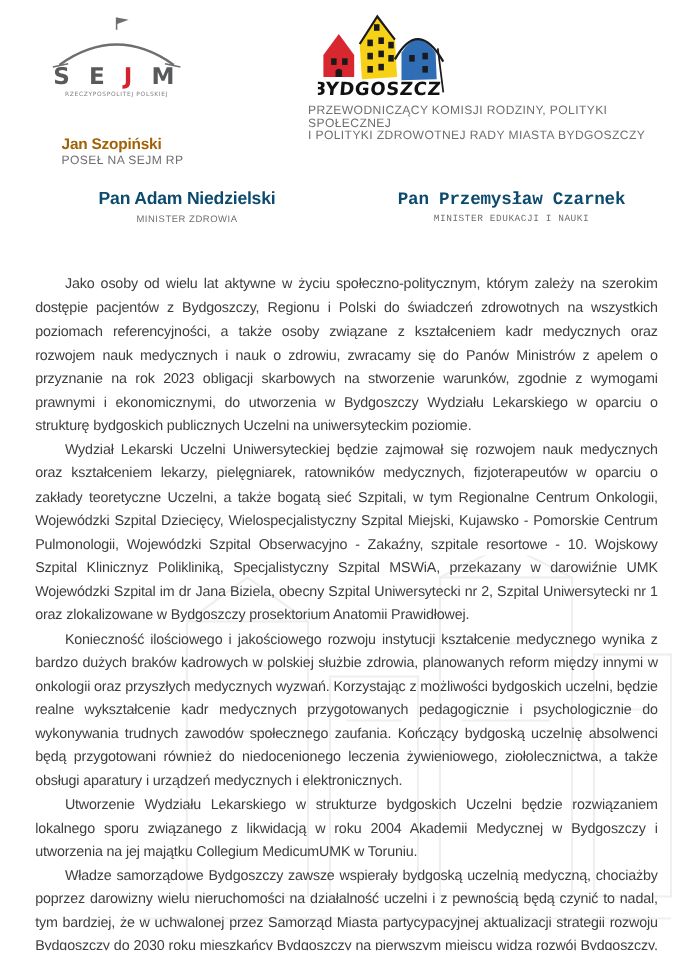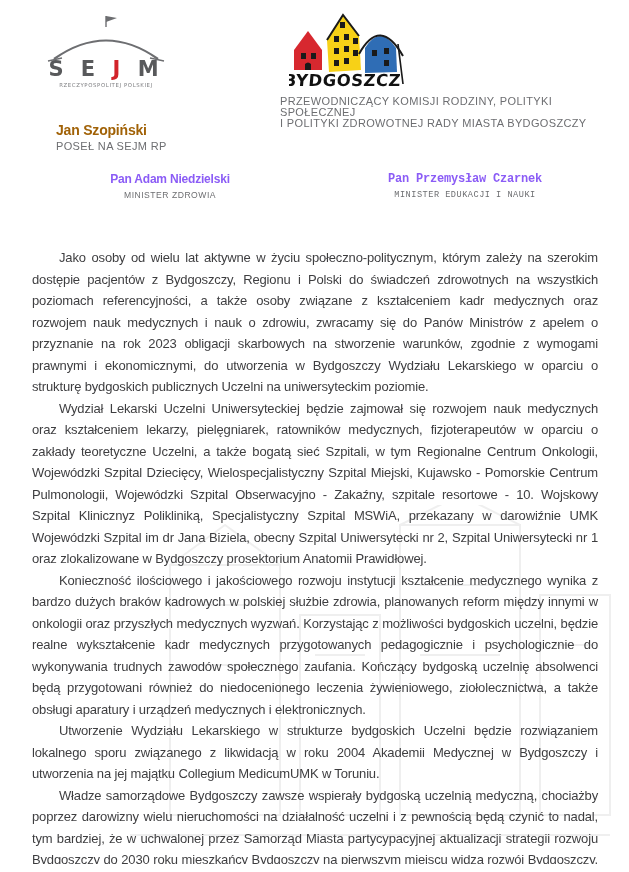--- a/index.html
+++ b/index.html
@@ -16,21 +16,21 @@
   .logo-bydgoszcz{position:absolute;left:289px;top:10px;width:118px;height:82px;}
   .sender-left{position:absolute;left:56px;top:91px;}
   .sender-right{position:absolute;left:280px;top:93px;}
   .sender-name{font-size:14px;font-weight:bold;color:#a16207;letter-spacing:-0.2px;margin-top:31px;}
   .sender-role{font-size:11px;color:#6d6e71;letter-spacing:0.35px;margin-top:3px;line-height:11px;}
   
   .recipients{position:absolute;left:0;top:172px;width:629px;display:flex;}
   .recipient{text-align:center;}
   .recipient.left{width:300px;margin-left:20px;}
   .recipient.right{width:290px;font-family:Liberation Mono, monospace;}
-  .recipient-name{font-size:12px;font-weight:bold;color:#8b5cf6;letter-spacing:-0.2px;}
+  .recipient-name{font-size:16px;font-weight:bold;color:#0c4a6e;letter-spacing:-0.2px;}
   .recipient-title{font-size:8.6px;color:#6d6e71;letter-spacing:0.5px;margin-top:4px;}
   
   .letter-body{
     position:absolute;left:32px;top:247px;width:566px;
     text-align:justify;font-size:13px;line-height:21.5px;
     letter-spacing:-0.15px;color:#3e3e40;z-index:1;
     hyphens:auto;
   }
   .letter-body p{margin:0;text-indent:27px;}
   

